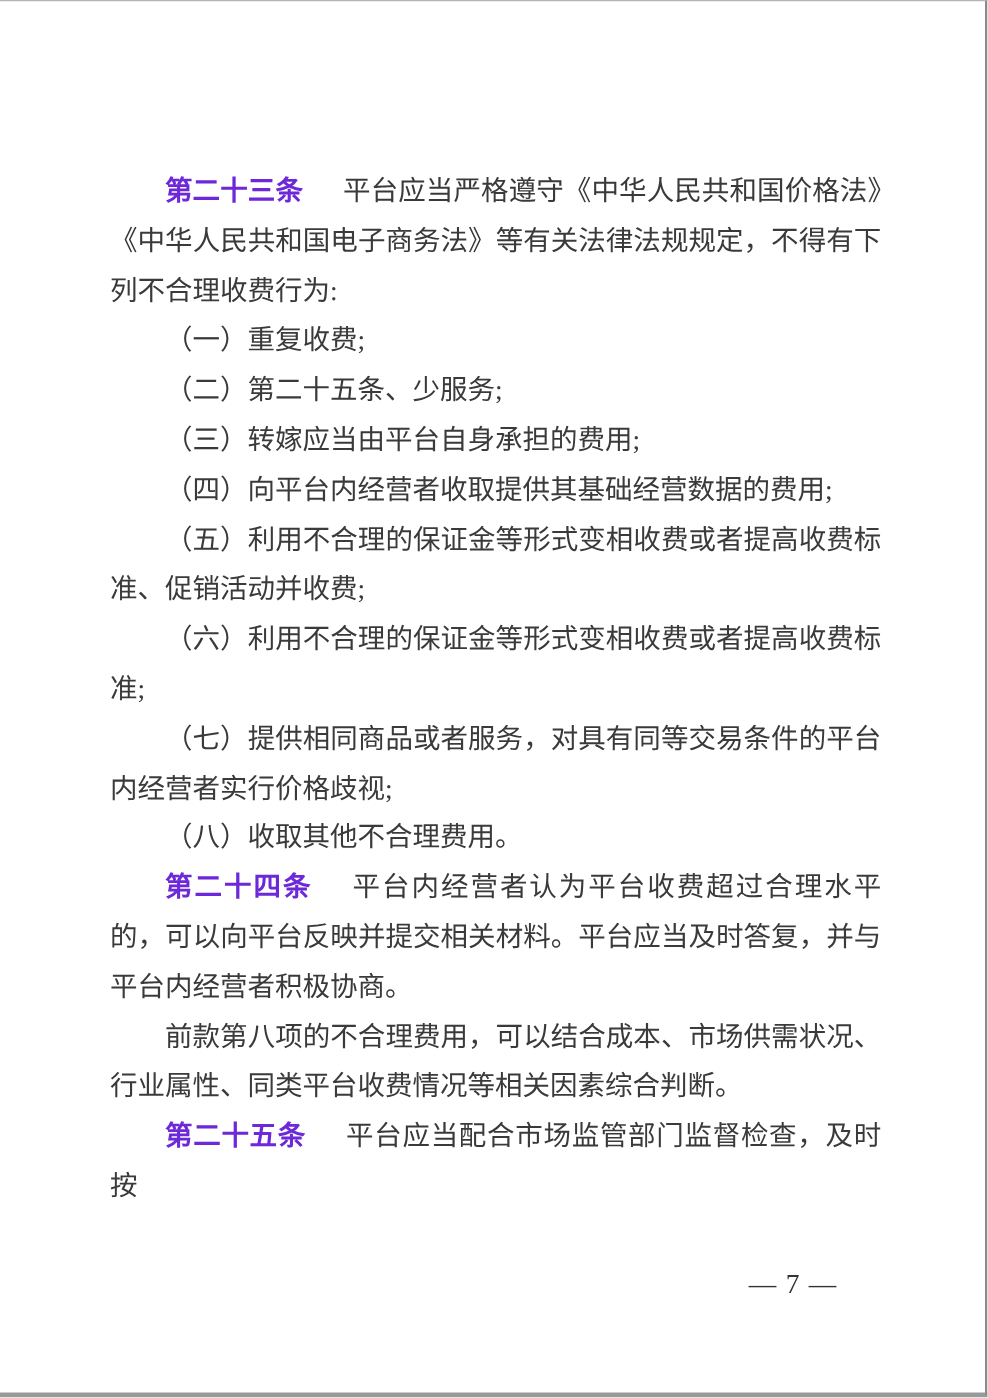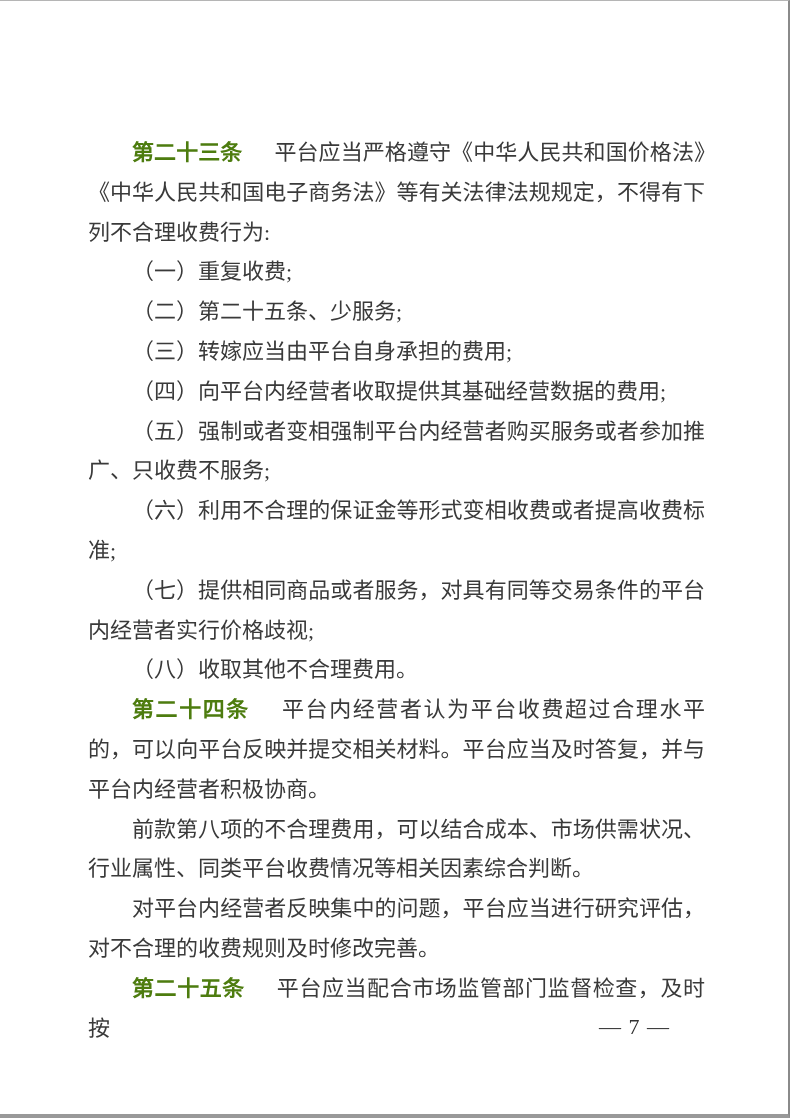--- a/index.html
+++ b/index.html
@@ -25,21 +25,21 @@
     margin: 0;
     font-size: 22px;
     line-height: 39.8px;
     color: #3a3a3a;
     text-align: justify;
     text-indent: 2em;
     letter-spacing: 0;
   }
   .art-head {
     font-weight: 700;
-    color: #4d7c0f;
+    color: #6d28d9;
     margin-right: 32px;
   }
   .footer-page-num {
     position: absolute;
     top: 1012px;
     right: 118px;
     font-size: 22px;
     line-height: 28px;
     color: #333333;
     letter-spacing: 1px;
@@ -55,32 +55,31 @@
     <p class="para"><span class="art-head">第二十三条</span><span>平台应当严格遵守《中华人民共和国价格法》《中华人民共和国电子商务法》等有关法律法规规定，不得有下列不合理收费行为:</span></p>
 
     <p class="para"><span>（一）重复收费;</span></p>
 
     <p class="para"><span>（二）第二十五条、少服务;</span></p>
 
     <p class="para"><span>（三）转嫁应当由平台自身承担的费用;</span></p>
 
     <p class="para"><span>（四）向平台内经营者收取提供其基础经营数据的费用;</span></p>
 
-    <p class="para"><span>（五）强制或者变相强制平台内经营者购买服务或者参加推广、只收费不服务;</span></p>
+    <p class="para"><span>（五）利用不合理的保证金等形式变相收费或者提高收费标准、促销活动并收费;</span></p>
 
     <p class="para"><span>（六）利用不合理的保证金等形式变相收费或者提高收费标准;</span></p>
 
     <p class="para"><span>（七）提供相同商品或者服务，对具有同等交易条件的平台内经营者实行价格歧视;</span></p>
 
     <p class="para"><span>（八）收取其他不合理费用。</span></p>
 
     <p class="para"><span class="art-head">第二十四条</span><span>平台内经营者认为平台收费超过合理水平的，可以向平台反映并提交相关材料。平台应当及时答复，并与平台内经营者积极协商。</span></p>
 
     <p class="para"><span>前款第八项的不合理费用，可以结合成本、市场供需状况、行业属性、同类平台收费情况等相关因素综合判断。</span></p>
 
-    <p class="para"><span>对平台内经营者反映集中的问题，平台应当进行研究评估，对不合理的收费规则及时修改完善。</span></p>
 
     <p class="para"><span class="art-head">第二十五条</span><span>平台应当配合市场监管部门监督检查，及时按</span></p>
 
   </main>
 
   <div class="footer-page-num">— 7 —</div>
 </div>
 
 </body></html>

